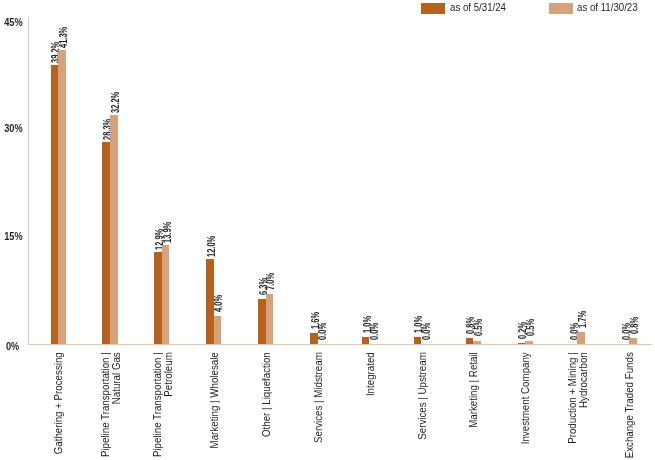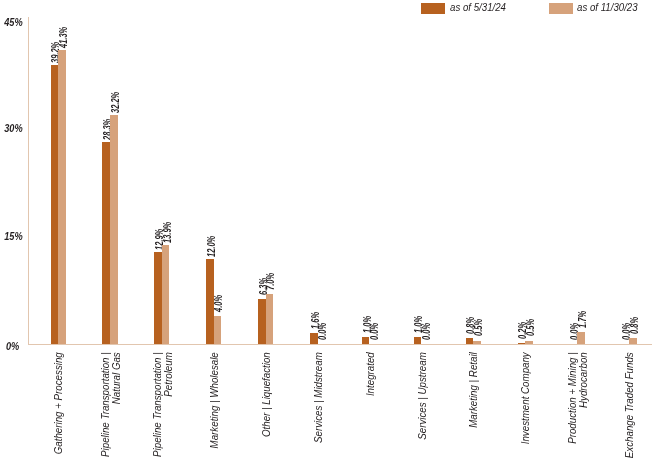--- a/index.html
+++ b/index.html
@@ -1,18 +1,18 @@
 <!DOCTYPE html>
 <html><head>
 <meta charset="utf-8">
 <style>
   html,body{margin:0;padding:0;}
   body{width:655px;height:460px;background:#ffffff;
        font-family:"Liberation Sans",sans-serif;overflow:hidden;}
-  #chart{position:relative;width:655px;height:460px;font-style:italic;}
+  #chart{position:relative;width:655px;height:460px;}
 
   .legend-item{position:absolute;height:13px;}
   .legend-swatch{position:absolute;top:0;left:0;width:24px;height:11px;}
   .legend-label{position:absolute;top:-2.2px;left:28.6px;font-size:11px;
        color:#231f20;white-space:nowrap;line-height:12px;
        transform:scaleX(0.88);transform-origin:left top;}
 
   .ylabel{position:absolute;font-size:11.8px;font-weight:bold;color:#231f20;
        line-height:11.8px;transform:scaleX(0.78);transform-origin:right top;
        text-align:right;}

